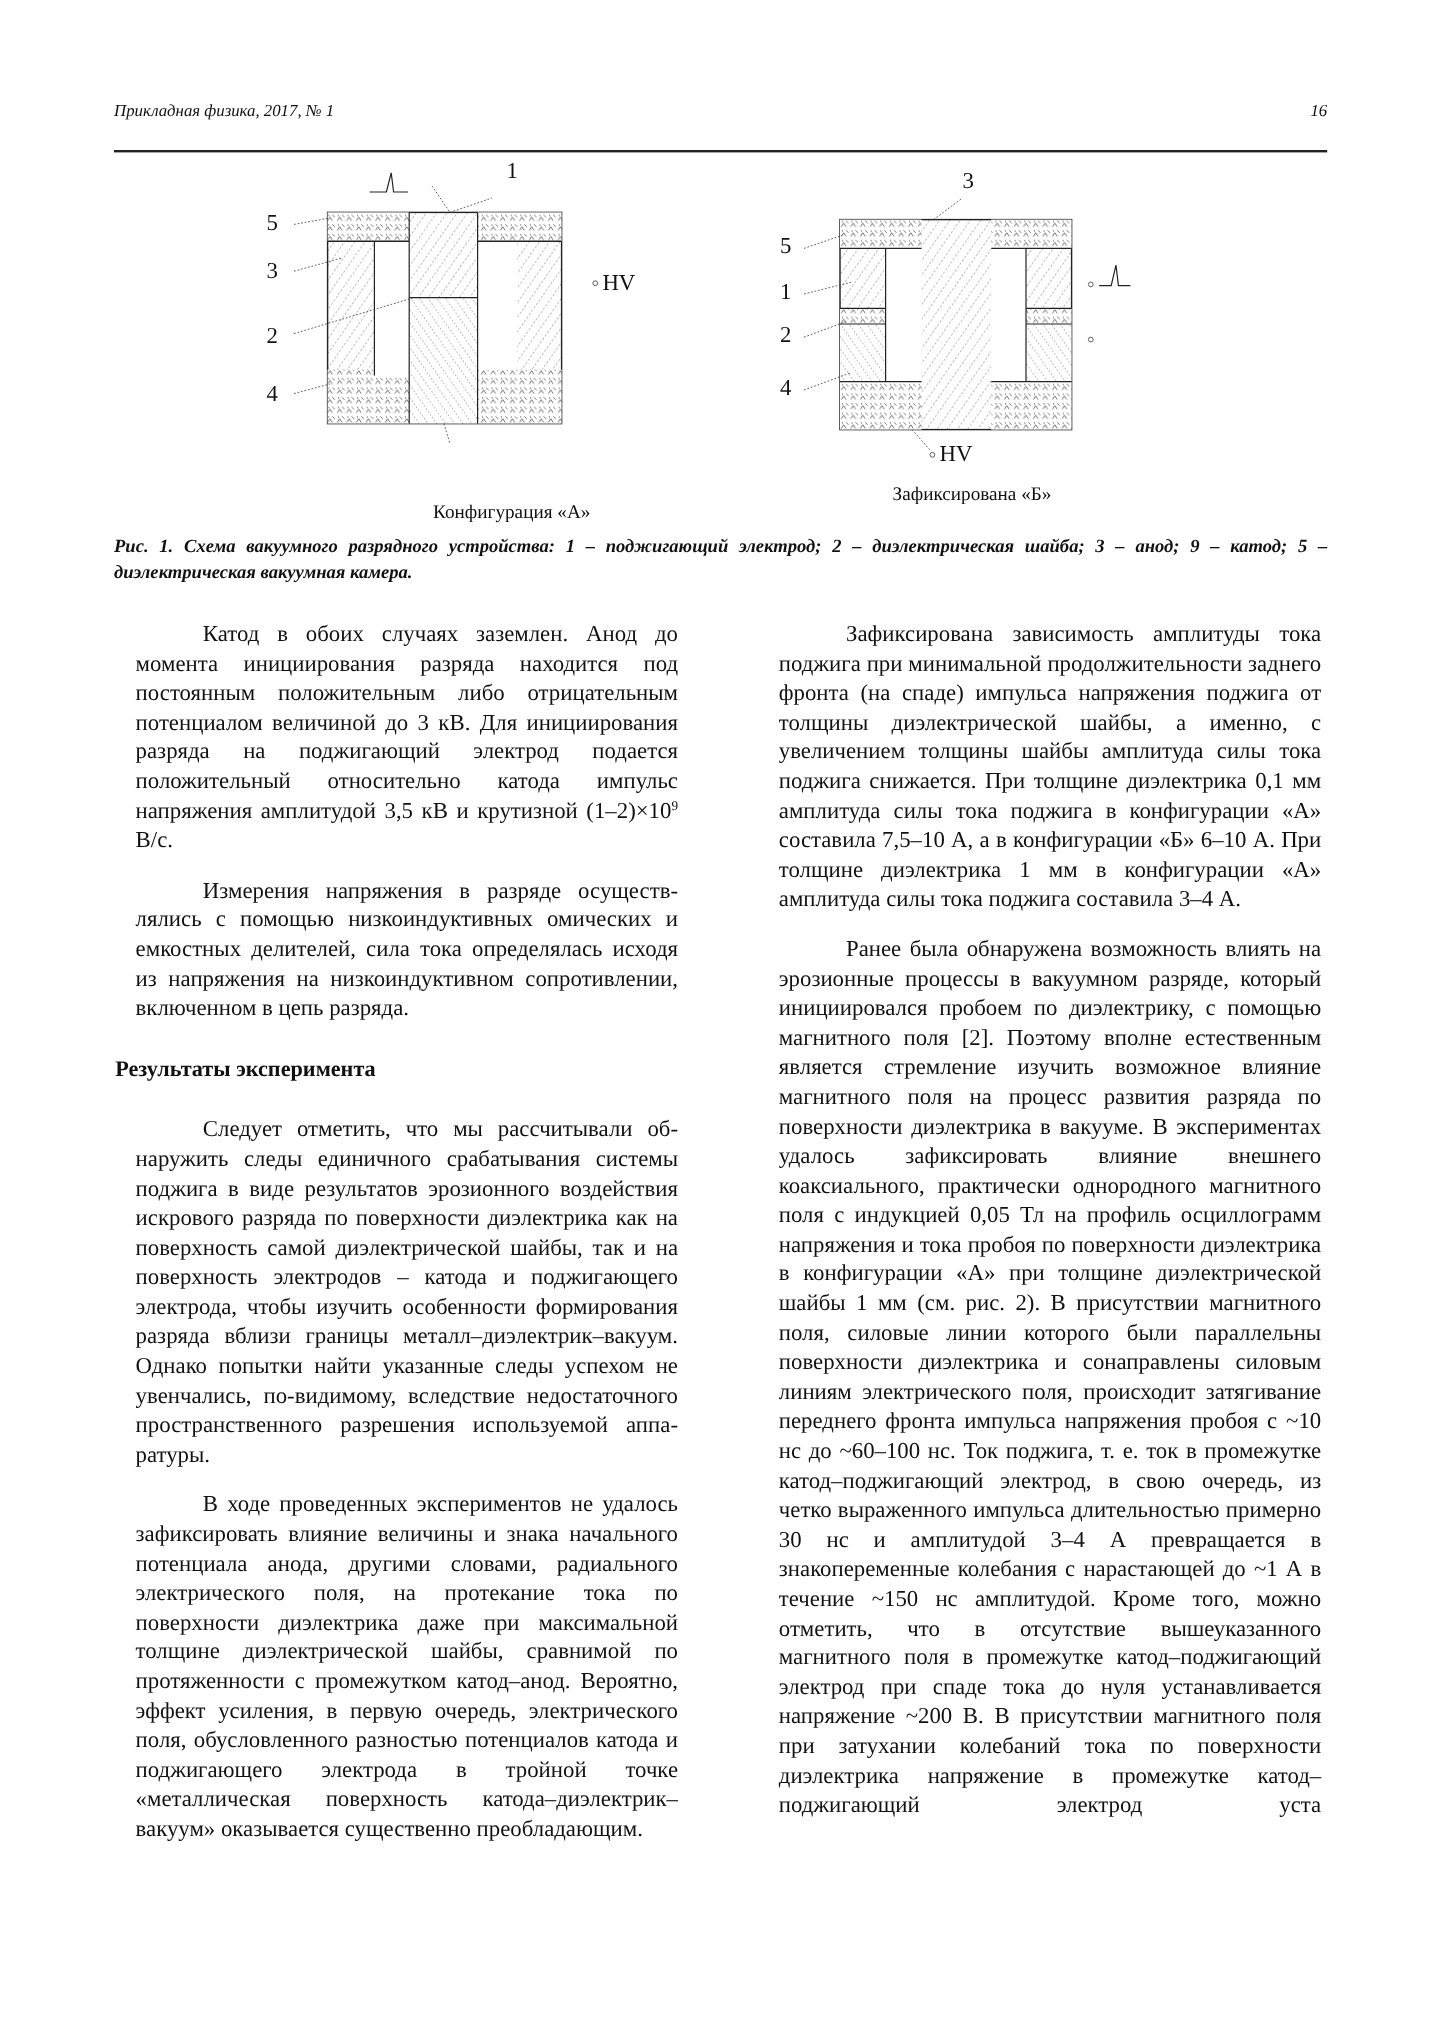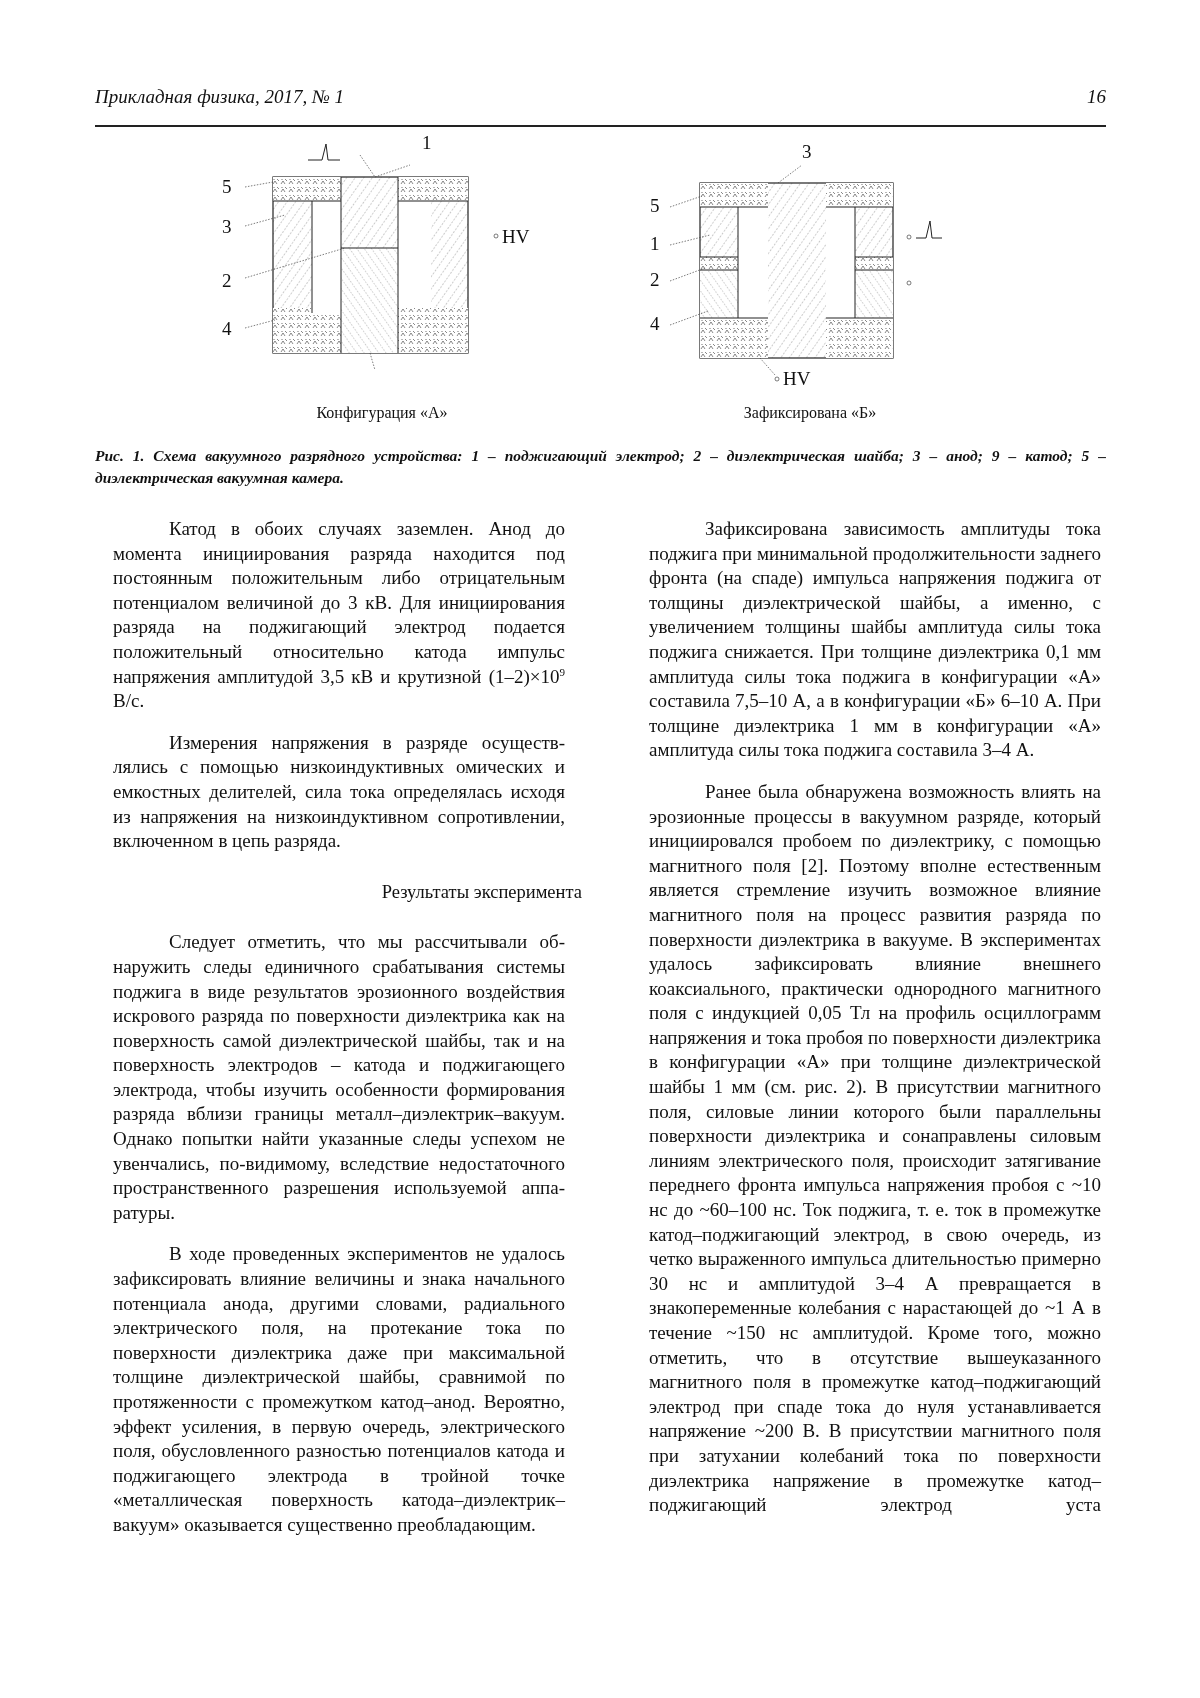--- a/index.html
+++ b/index.html
@@ -1,36 +1,36 @@
 <!DOCTYPE html>
 <html><head>
 <meta charset="utf-8">
 <style>
   html, body { margin: 0; padding: 0; background: #ffffff; }
   body { width: 1200px; height: 1698px; position: relative; overflow: hidden;
          font-family: "Liberation Serif", "DejaVu Serif", serif; color: #111; }
   .running-head { position: absolute; left: 95px; top: 86px; width: 1011px; height: 26px;
-                  font-style: italic; font-size: 19px; }
+                  font-style: italic; font-size: 14px; }
   .running-head .journal { position: absolute; left: 0; top: 0; }
   .running-head .pageno { position: absolute; right: 0; top: 0; }
   .head-rule { position: absolute; left: 95px; top: 125px; width: 1011px; height: 2px; background: #222; }
 
   .figure { position: absolute; }
   .fig-label { position: absolute; font-size: 19px; }
   .config-caption { position: absolute; font-size: 16px; text-align: center; width: 220px; }
 
   .fig-caption { position: absolute; left: 95px; top: 445px; width: 1011px; font-size: 15.5px;
                  font-weight: bold; font-style: italic; line-height: 22px; text-align: justify; }
 
   .col { position: absolute; top: 500px; width: 486px; font-size: 19px; line-height: 24.6px;
          text-align: justify; hyphens: manual; }
   .col.left { left: 96px; }
   .col.right { left: 632px; }
   .col p { margin: 17px; text-indent: 56px; }
-  .col h2 { margin: 26px 0 26px 0; font-size: 18.5px; font-weight: normal; text-align: right; text-indent: 0; }
+  .col h2 { margin: 26px 0 26px 0; font-size: 18.5px; font-weight: bold; text-align: left; text-indent: 0; }
   sup { font-size: 11px; line-height: 0; }
 </style>
 </head>
 <body>
 
 <div class="running-head">
   <span class="journal">Прикладная физика, 2017, № 1</span>
   <span class="pageno">16</span>
 </div>
 <div class="head-rule"></div>
@@ -80,21 +80,21 @@
     <line x1="165" y1="258" x2="182" y2="258" stroke="#222" stroke-width="1.2"></line>
     <circle cx="296" cy="106" r="2" fill="none" stroke="#444" stroke-width="0.7"></circle>
   </svg>
   <span class="fig-label" style="left:22px; top:46px;">5</span>
   <span class="fig-label" style="left:22px; top:86px;">3</span>
   <span class="fig-label" style="left:22px; top:140px;">2</span>
   <span class="fig-label" style="left:22px; top:188px;">4</span>
   <span class="fig-label" style="left:222px; top:2px;">1</span>
   <span class="fig-label" style="left:302px; top:96px;">HV</span>
 </div>
-<div class="config-caption" style="left:272px; top:404px;">Конфигурация «А»</div>
+<div class="config-caption" style="left:272px; top:419px;text-align:right;">Конфигурация «А»</div>
 
 <div class="figure" style="left:620px; top:135px; width:330px; height:255px;">
   <svg width="330" height="255" viewBox="0 0 330 255" style="position:absolute;left:0;top:0;">
     <defs>
       <pattern id="ceramicB" width="8" height="8" patternUnits="userSpaceOnUse">
         <rect width="8" height="8" fill="#fff"></rect>
         <path d="M1 6 L3 3 L5 6 M5 1 L7 3" stroke="#555" stroke-width="0.7" fill="none"></path>
         <circle cx="2" cy="1.5" r="0.5" fill="#444"></circle>
       </pattern>
       <pattern id="hatchB" width="7" height="7" patternUnits="userSpaceOnUse" patternTransform="rotate(35)">

